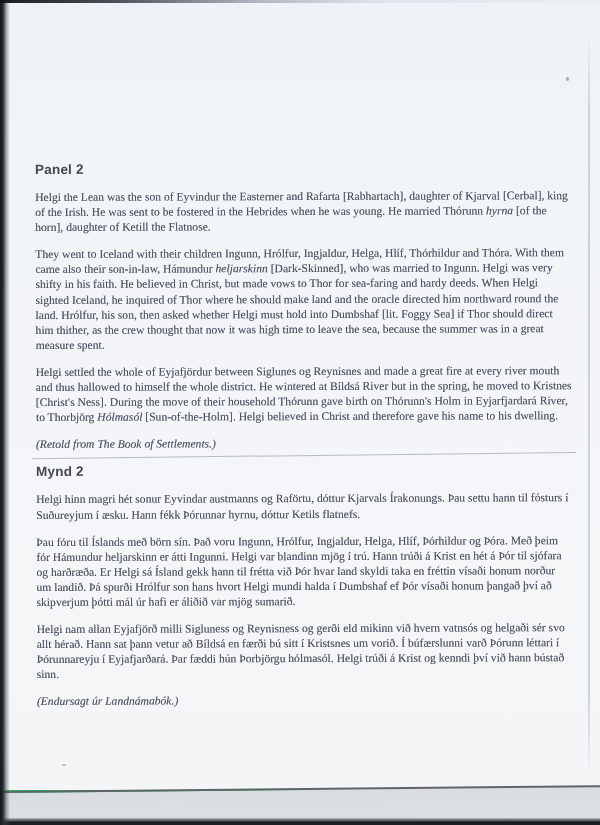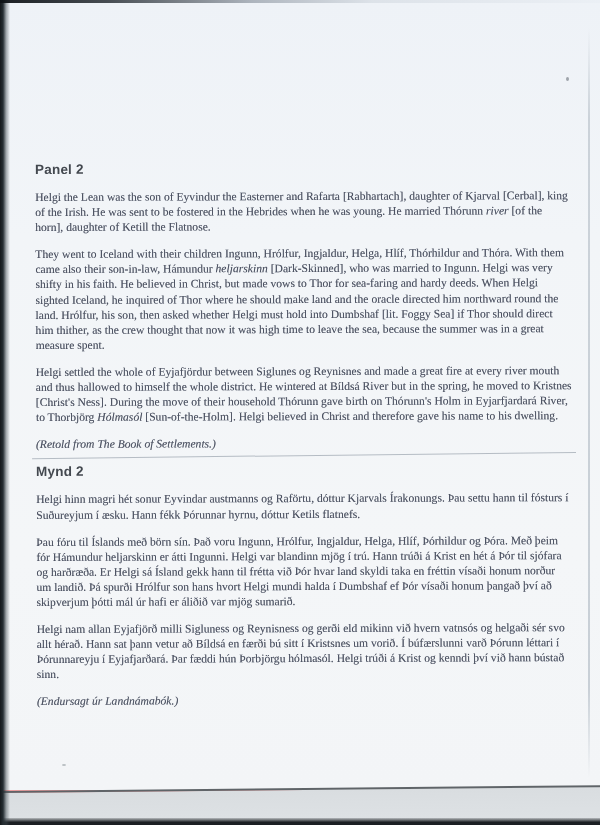--- a/index.html
+++ b/index.html
@@ -4,21 +4,21 @@
 <style>
   html,body{margin:0;padding:0;}
   body{
     width:600px;height:825px;
     background:#23272c;
     font-family:"Liberation Serif", serif;
     overflow:hidden;
   }
   .scan{
     position:relative;width:600px;height:825px;overflow:hidden;
-    background:#fca5a5;
+    background:#22c55e;
   }
   .paper{
     position:absolute;left:0;top:0;width:600px;height:790px;
     background:linear-gradient(180deg,#eef2f7 0%,#f2f5f8 30%,#f4f6f8 70%,#f3f5f7 100%);
   }
   .scanner-bed{
     position:absolute;left:-10px;top:791px;width:640px;height:60px;
     background:linear-gradient(180deg,#d9dde0 0%,#dee2e5 60%,#d8dcdf 100%);
     border-top:2px solid #5f6468;
     transform:rotate(-0.55deg);
@@ -76,21 +76,21 @@
 </head>
 <body>
 
 <div class="scan">
   <div class="paper"></div>
 
   <div class="content">
 
     <h2>Panel 2</h2>
 
-    <p><span>Helgi the Lean was the son of Eyvindur the Easterner and Rafarta [Rabhartach], daughter of Kjarval [Cerbal], king of the Irish. He was sent to be fostered in the Hebrides when he was young. He married Thórunn </span><i>river</i><span> [of the horn], daughter of Ketill the Flatnose.</span></p>
+    <p><span>Helgi the Lean was the son of Eyvindur the Easterner and Rafarta [Rabhartach], daughter of Kjarval [Cerbal], king of the Irish. He was sent to be fostered in the Hebrides when he was young. He married Thórunn </span><i>hyrna</i><span> [of the horn], daughter of Ketill the Flatnose.</span></p>
 
     <p><span>They went to Iceland with their children Ingunn, Hrólfur, Ingjaldur, Helga, Hlíf, Thórhildur and Thóra. With them came also their son-in-law, Hámundur </span><i>heljarskinn</i><span> [Dark-Skinned], who was married to Ingunn. Helgi was very shifty in his faith. He believed in Christ, but made vows to Thor for sea-faring and hardy deeds. When Helgi sighted Iceland, he inquired of Thor where he should make land and the oracle directed him northward round the land. Hrólfur, his son, then asked whether Helgi must hold into Dumbshaf [lit. Foggy Sea] if Thor should direct him thither, as the crew thought that now it was high time to leave the sea, because the summer was in a great measure spent.</span></p>
 
     <p><span>Helgi settled the whole of Eyjafjördur between Siglunes og Reynisnes and made a great fire at every river mouth and thus hallowed to himself the whole district. He wintered at Bíldsá River but in the spring, he moved to Kristnes [Christ's Ness]. During the move of their household Thórunn gave birth on Thórunn's Holm in Eyjarfjardará River, to Thorbjörg </span><i>Hólmasól</i><span> [Sun-of-the-Holm]. Helgi believed in Christ and therefore gave his name to his dwelling.</span></p>
 
     <p class="attr">(Retold from The Book of Settlements.)</p>
 
     <hr class="divider">
 
     <h2 class="mynd-heading">Mynd 2</h2>

